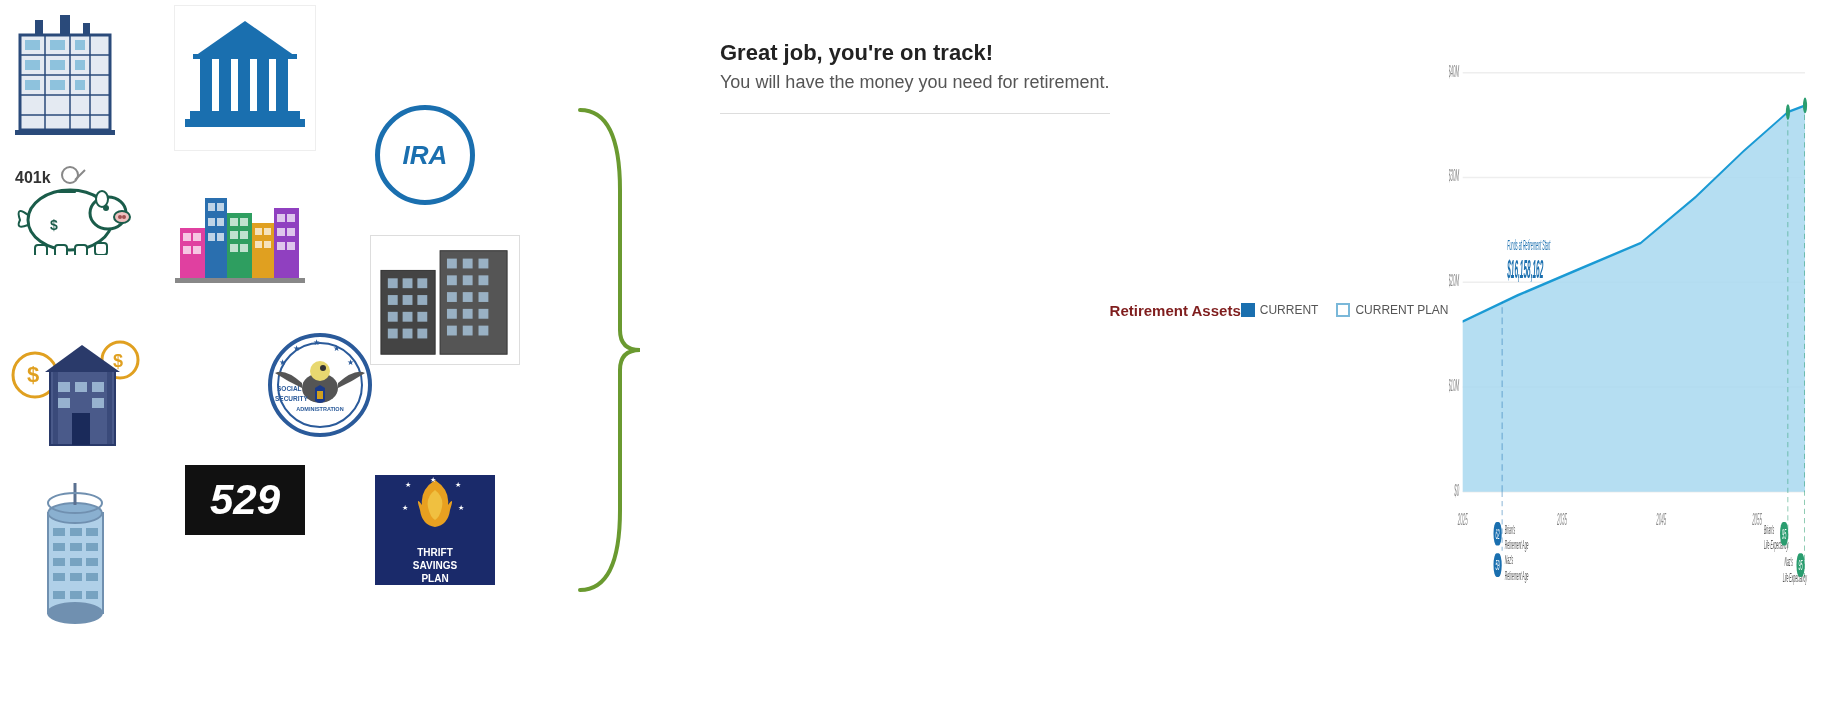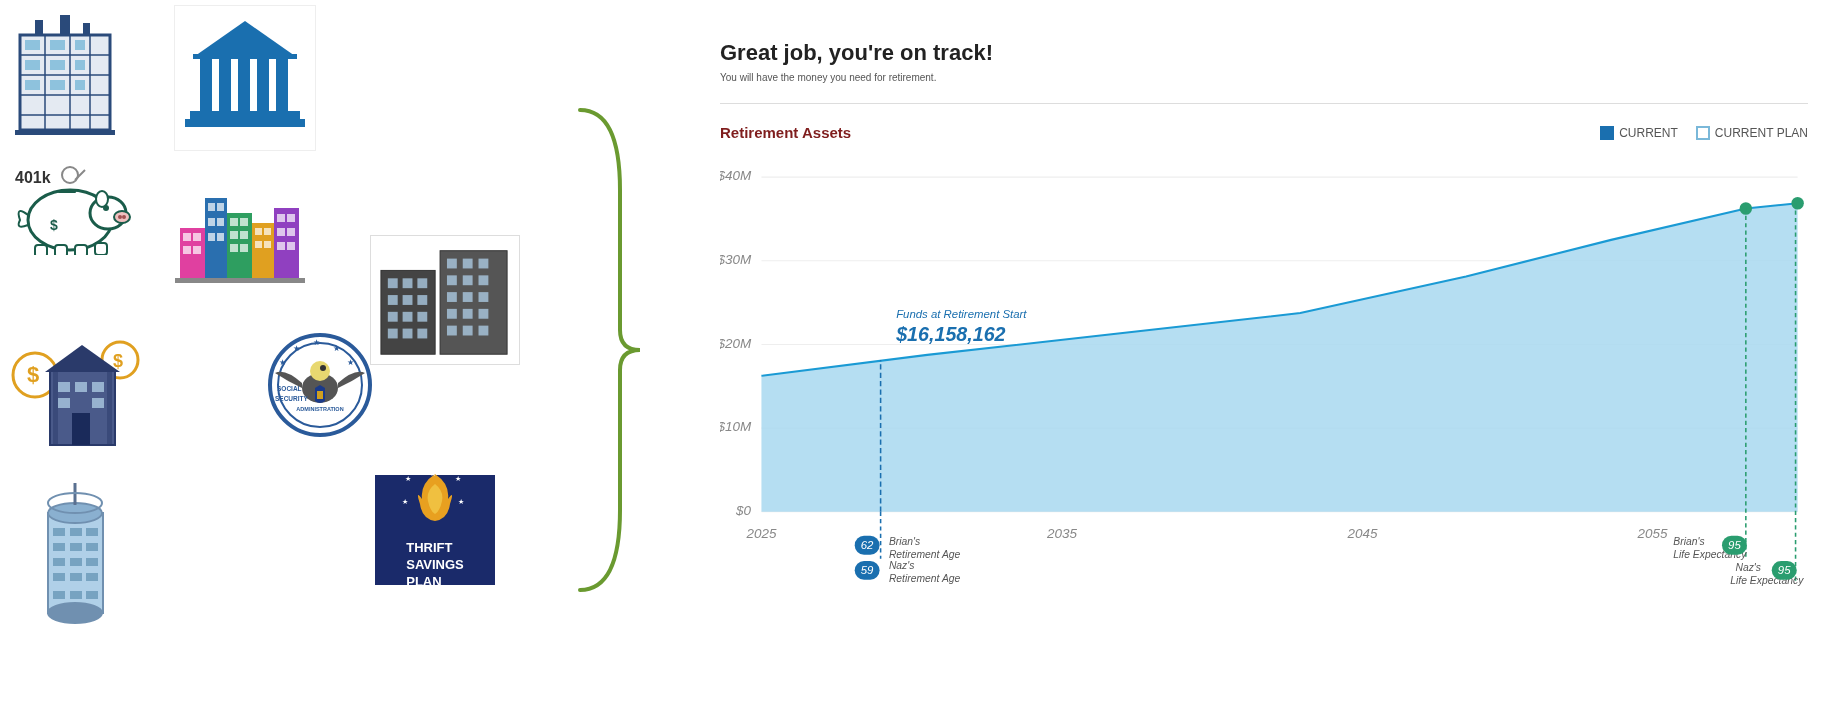--- a/index.html
+++ b/index.html
@@ -27,32 +27,32 @@
       align-items: center;
       justify-content: center;
     }
 
     
     .right-panel {
       flex: 1;
       height: 610px;
       padding: 40px 40px 20px 60px;
       display: flex;
-      flex-direction: column;
+      flex-direction: row;
     }
 
     .header-title {
       font-size: 22px;
       font-weight: bold;
       color: #222;
       margin-bottom: 6px;
     }
 
     .header-subtitle {
-      font-size: 10px;
+      font-size: 18px;
       color: #555;
       margin-bottom: 20px;
     }
 
     .divider {
       border: none;
       border-top: 1px solid #ddd;
       margin-bottom: 20px;
     }
 
@@ -186,20 +186,25 @@
         <rect x="91" y="40" width="12" height="55" fill="#1a6faf"></rect>
 
         <rect x="5" y="95" width="110" height="8" fill="#1a6faf"></rect>
         <rect x="0" y="103" width="120" height="8" fill="#1a6faf"></rect>
 
         <rect x="8" y="38" width="104" height="5" fill="#1a6faf"></rect>
       </svg>
     </div>
   </div>
 
+  <div class="icon-item" style="left:370px; top:100px; width:110px; height:110px;">
+    <div class="ira-circle" style="width:100px;height:100px;border:5px solid #1a6faf;border-radius:50%;display:flex;align-items:center;justify-content:center;font-size:26px;font-weight:bold;color:#1a6faf;font-style:italic;">
+      IRA
+    </div>
+  </div>
 
   <div class="icon-item" style="left:10px; top:160px; width:130px; height:100px;">
     <svg width="130" height="90" viewBox="0 0 130 90">
 
       <ellipse cx="60" cy="55" rx="42" ry="30" fill="white" stroke="#1a5c4a" stroke-width="3"></ellipse>
 
       <ellipse cx="98" cy="48" rx="18" ry="16" fill="white" stroke="#1a5c4a" stroke-width="3"></ellipse>
 
       <ellipse cx="112" cy="52" rx="8" ry="6" fill="#f0c0c0" stroke="#1a5c4a" stroke-width="2"></ellipse>
       <circle cx="110" cy="52" r="2" fill="#a05050"></circle>
@@ -354,20 +359,23 @@
 
       <text x="12" y="58" font-size="6.5" fill="#2a5a9a" font-weight="bold">SOCIAL</text>
       <text x="10" y="68" font-size="6.5" fill="#2a5a9a" font-weight="bold">SECURITY</text>
       <text x="55" y="78" font-size="5.5" fill="#2a5a9a" font-weight="bold" text-anchor="middle">ADMINISTRATION</text>
 
       <path d="M50,55 L55,52 L60,55 L60,68 Q55,72 50,68Z" fill="#1a3a8a"></path>
       <rect x="52" y="58" width="6" height="8" fill="#d0a020"></rect>
     </svg>
   </div>
 
+  <div class="icon-item" style="left:175px; top:455px; width:140px; height:90px;">
+    <div class="box-529">529</div>
+  </div>
 
   <div class="icon-item" style="left:10px; top:480px; width:130px; height:150px;">
     <svg width="115" height="145" viewBox="0 0 115 145">
 
       <rect x="30" y="30" width="55" height="100" fill="#b0d0e8" stroke="#7090b0" stroke-width="2"></rect>
 
       <ellipse cx="57" cy="30" rx="27" ry="10" fill="#8ab0d0" stroke="#7090b0" stroke-width="2"></ellipse>
 
       <ellipse cx="57" cy="130" rx="27" ry="10" fill="#7090b0" stroke="#7090b0" stroke-width="2"></ellipse>
 
@@ -401,21 +409,21 @@
           <path d="M35,5 Q50,15 48,30 Q55,20 50,35 Q48,50 35,52 Q22,50 20,35 Q15,20 22,30 Q20,15 35,5Z" fill="#e8a020"></path>
           <path d="M35,15 Q44,22 42,32 Q40,42 35,45 Q30,42 28,32 Q26,22 35,15Z" fill="#f0c040"></path>
 
           <text x="5" y="12" font-size="7" fill="white">★</text>
           <text x="55" y="12" font-size="7" fill="white">★</text>
           <text x="2" y="35" font-size="7" fill="white">★</text>
           <text x="58" y="35" font-size="7" fill="white">★</text>
           <text x="30" y="7" font-size="7" fill="white">★</text>
         </svg>
       </div>
-      <div style="color:white; font-size:13px; font-weight:bold; text-align:left; margin-top:16px; line-height:1.3;">THRIFT<br>SAVINGS<br>PLAN</div>
+      <div style="color:white; font-size:10px; font-weight:bold; text-align:center; margin-top:16px; line-height:1.3;">THRIFT<br>SAVINGS<br>PLAN</div>
     </div>
   </div>
 
   <svg style="position:absolute; right:0; top:30px; width:100px; height:640px;" viewBox="0 0 100 640">
 
     <path d="M20,80 Q60,80 60,160 L60,300 Q60,320 80,320 Q60,320 60,340 L60,480 Q60,560 20,560" fill="none" stroke="#6a9a30" stroke-width="4" stroke-linecap="round"></path>
   </svg>
 
 </div>
 

